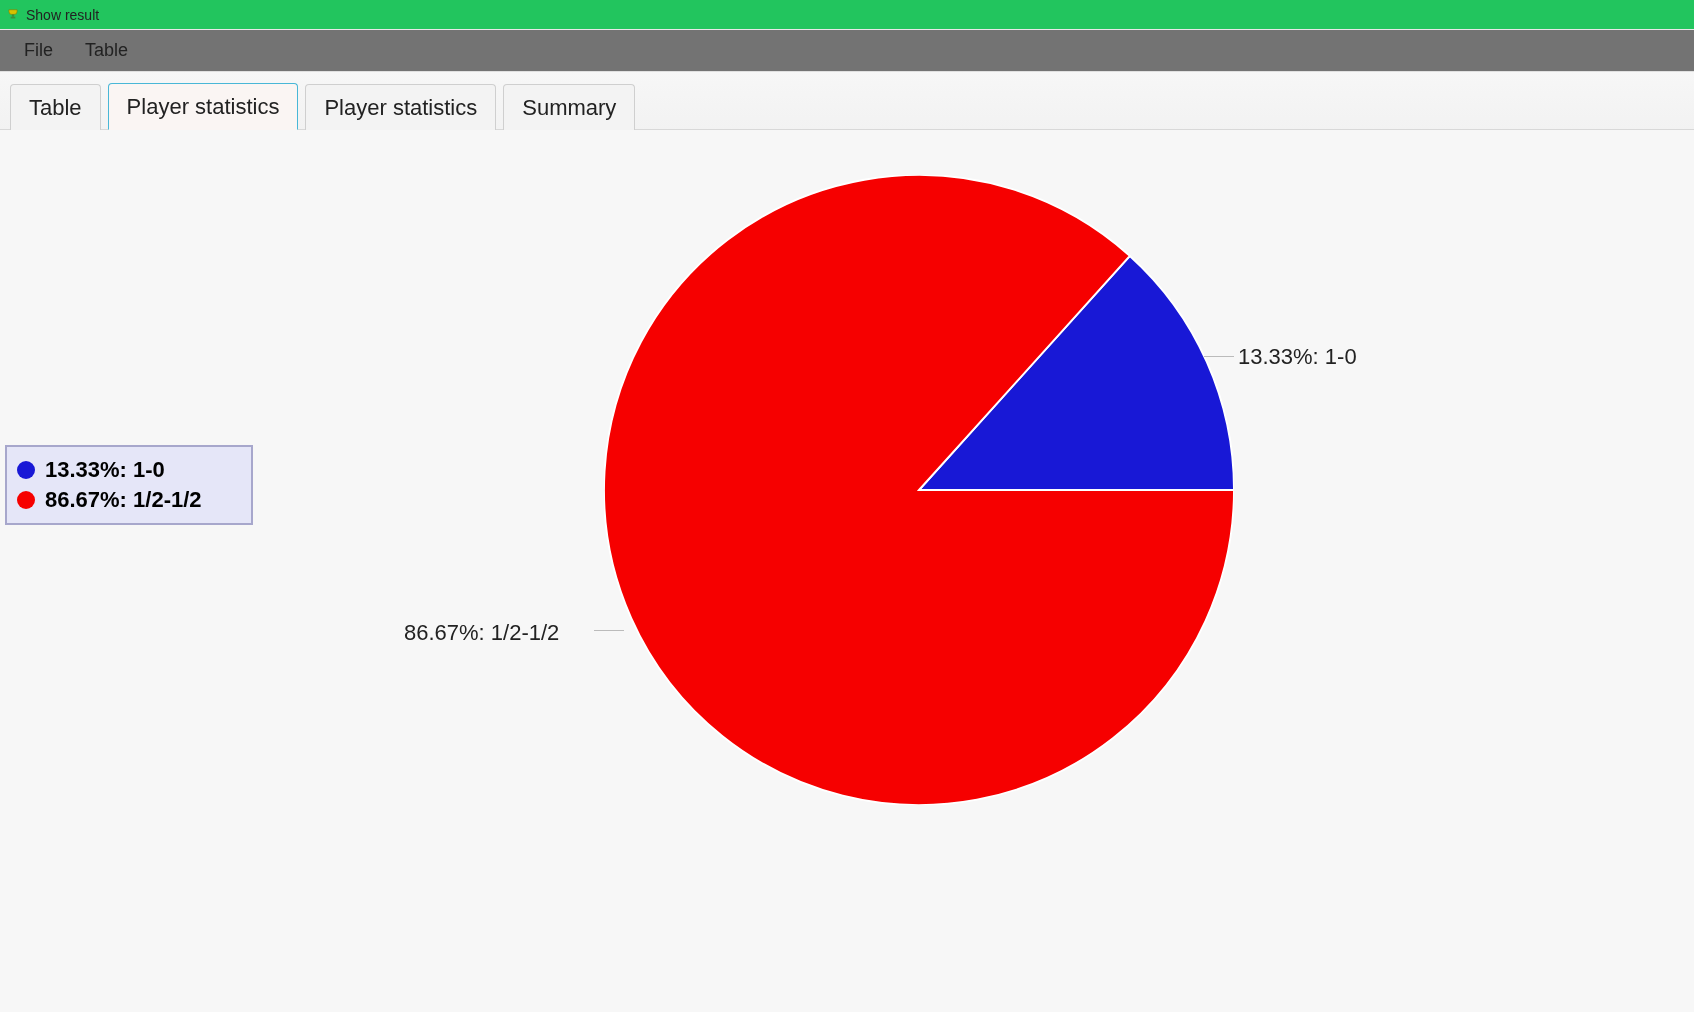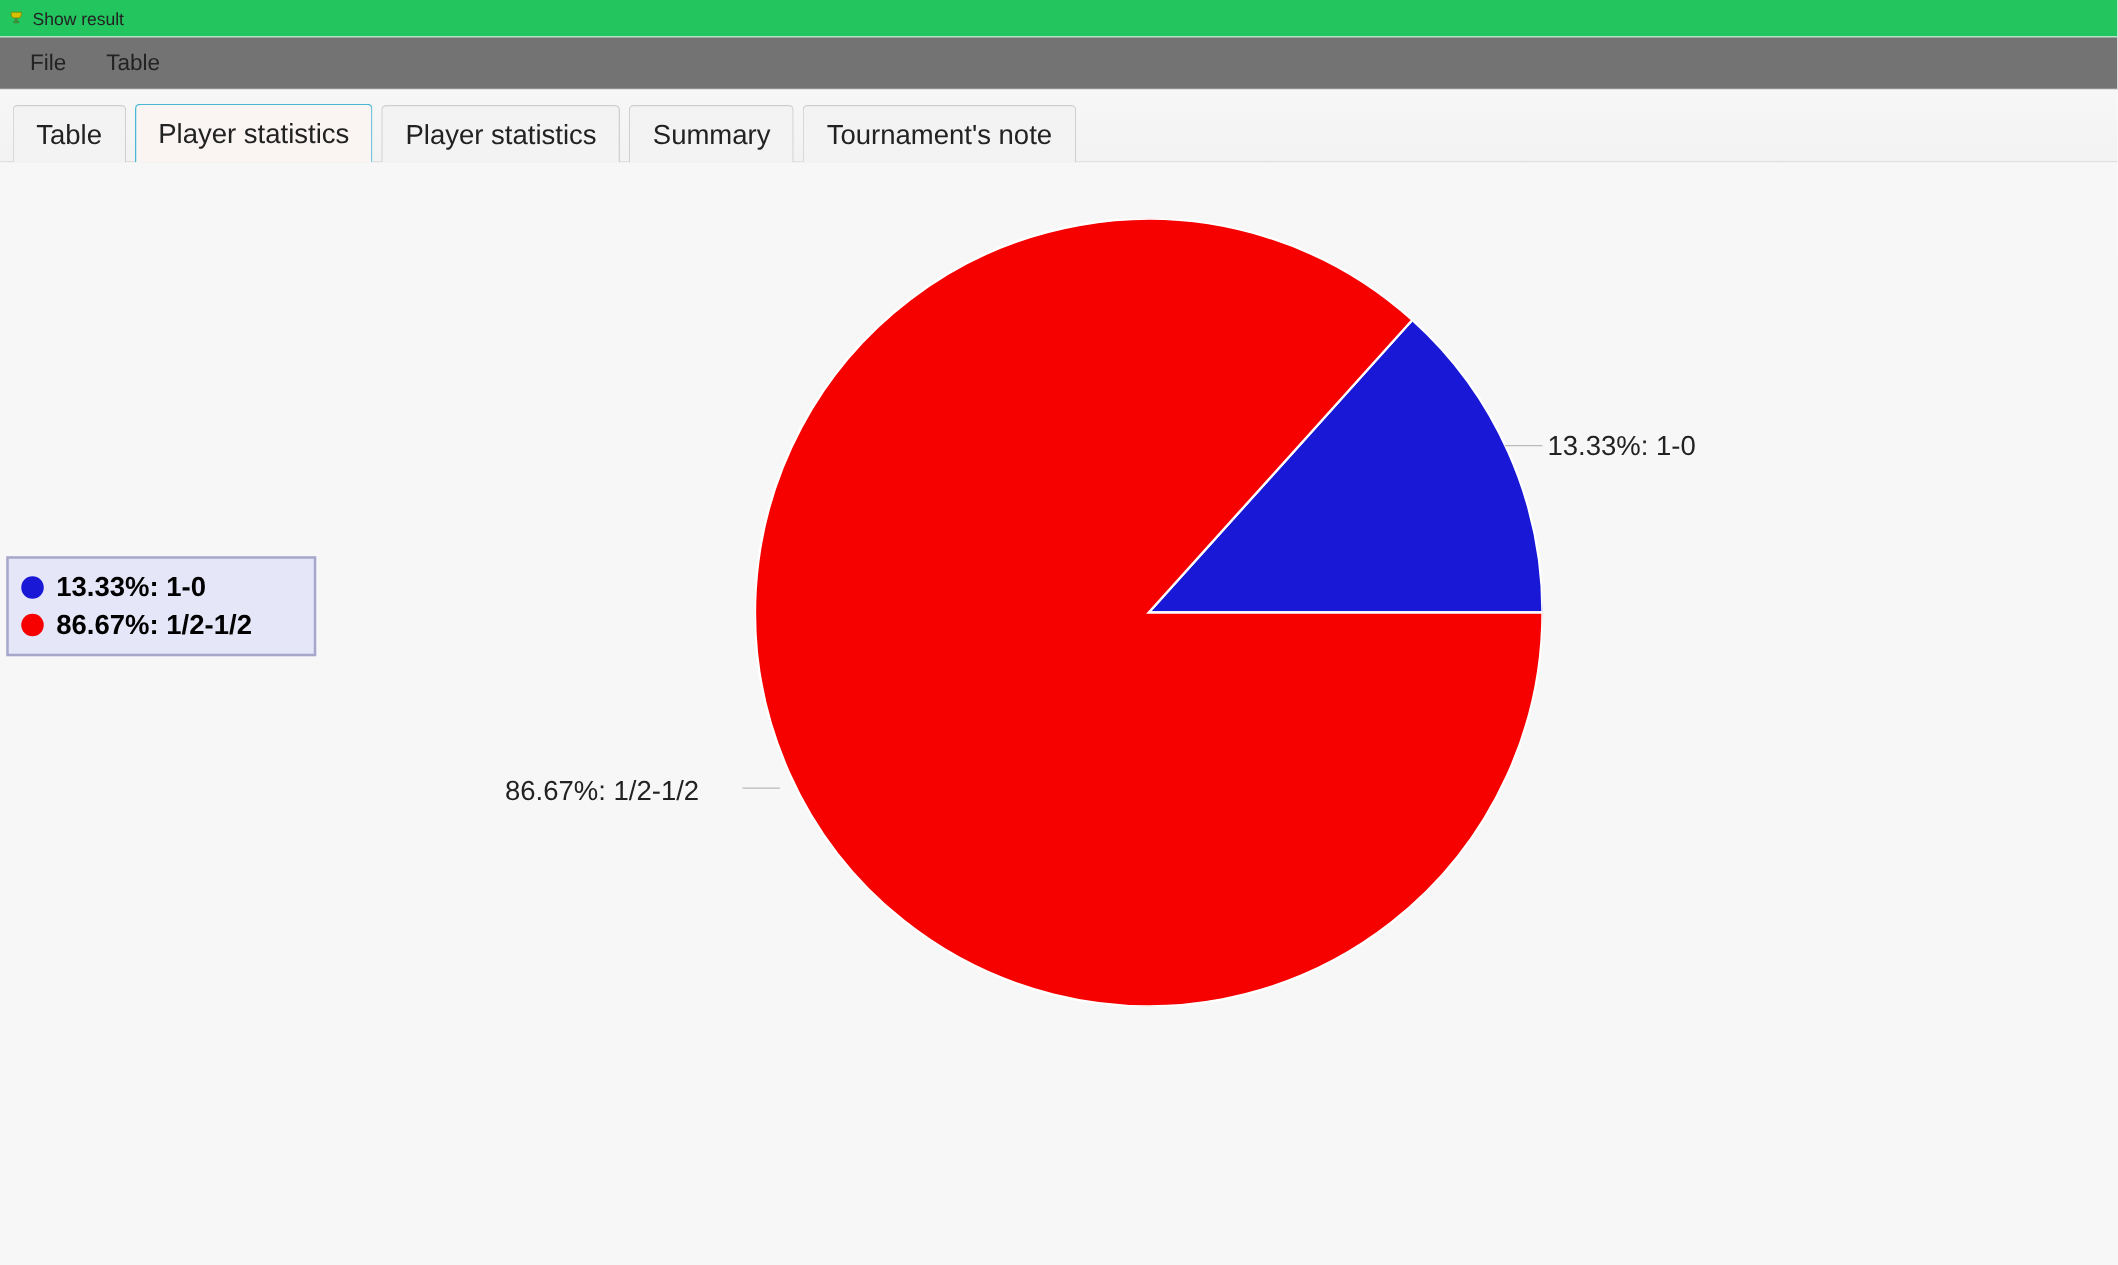--- a/index.html
+++ b/index.html
@@ -159,21 +159,20 @@
 <div class="menu-bar">
   <span class="menu-item">File</span>
   <span class="menu-item">Table</span>
 </div>
 
 <div class="tab-strip">
   <div class="tab">Table</div>
   <div class="tab active">Player statistics</div>
   <div class="tab">Player statistics</div>
   <div class="tab">Summary</div>
-  <div class="tab">Tournament's note</div>
 </div>
 
 <div class="content">
 
   <div class="legend">
     <div class="legend-row">
       <span class="legend-dot" id="ld0" style="background: rgb(24, 24, 214);"></span>
       <span>13.33%:  1-0</span>
     </div>
     <div class="legend-row">

